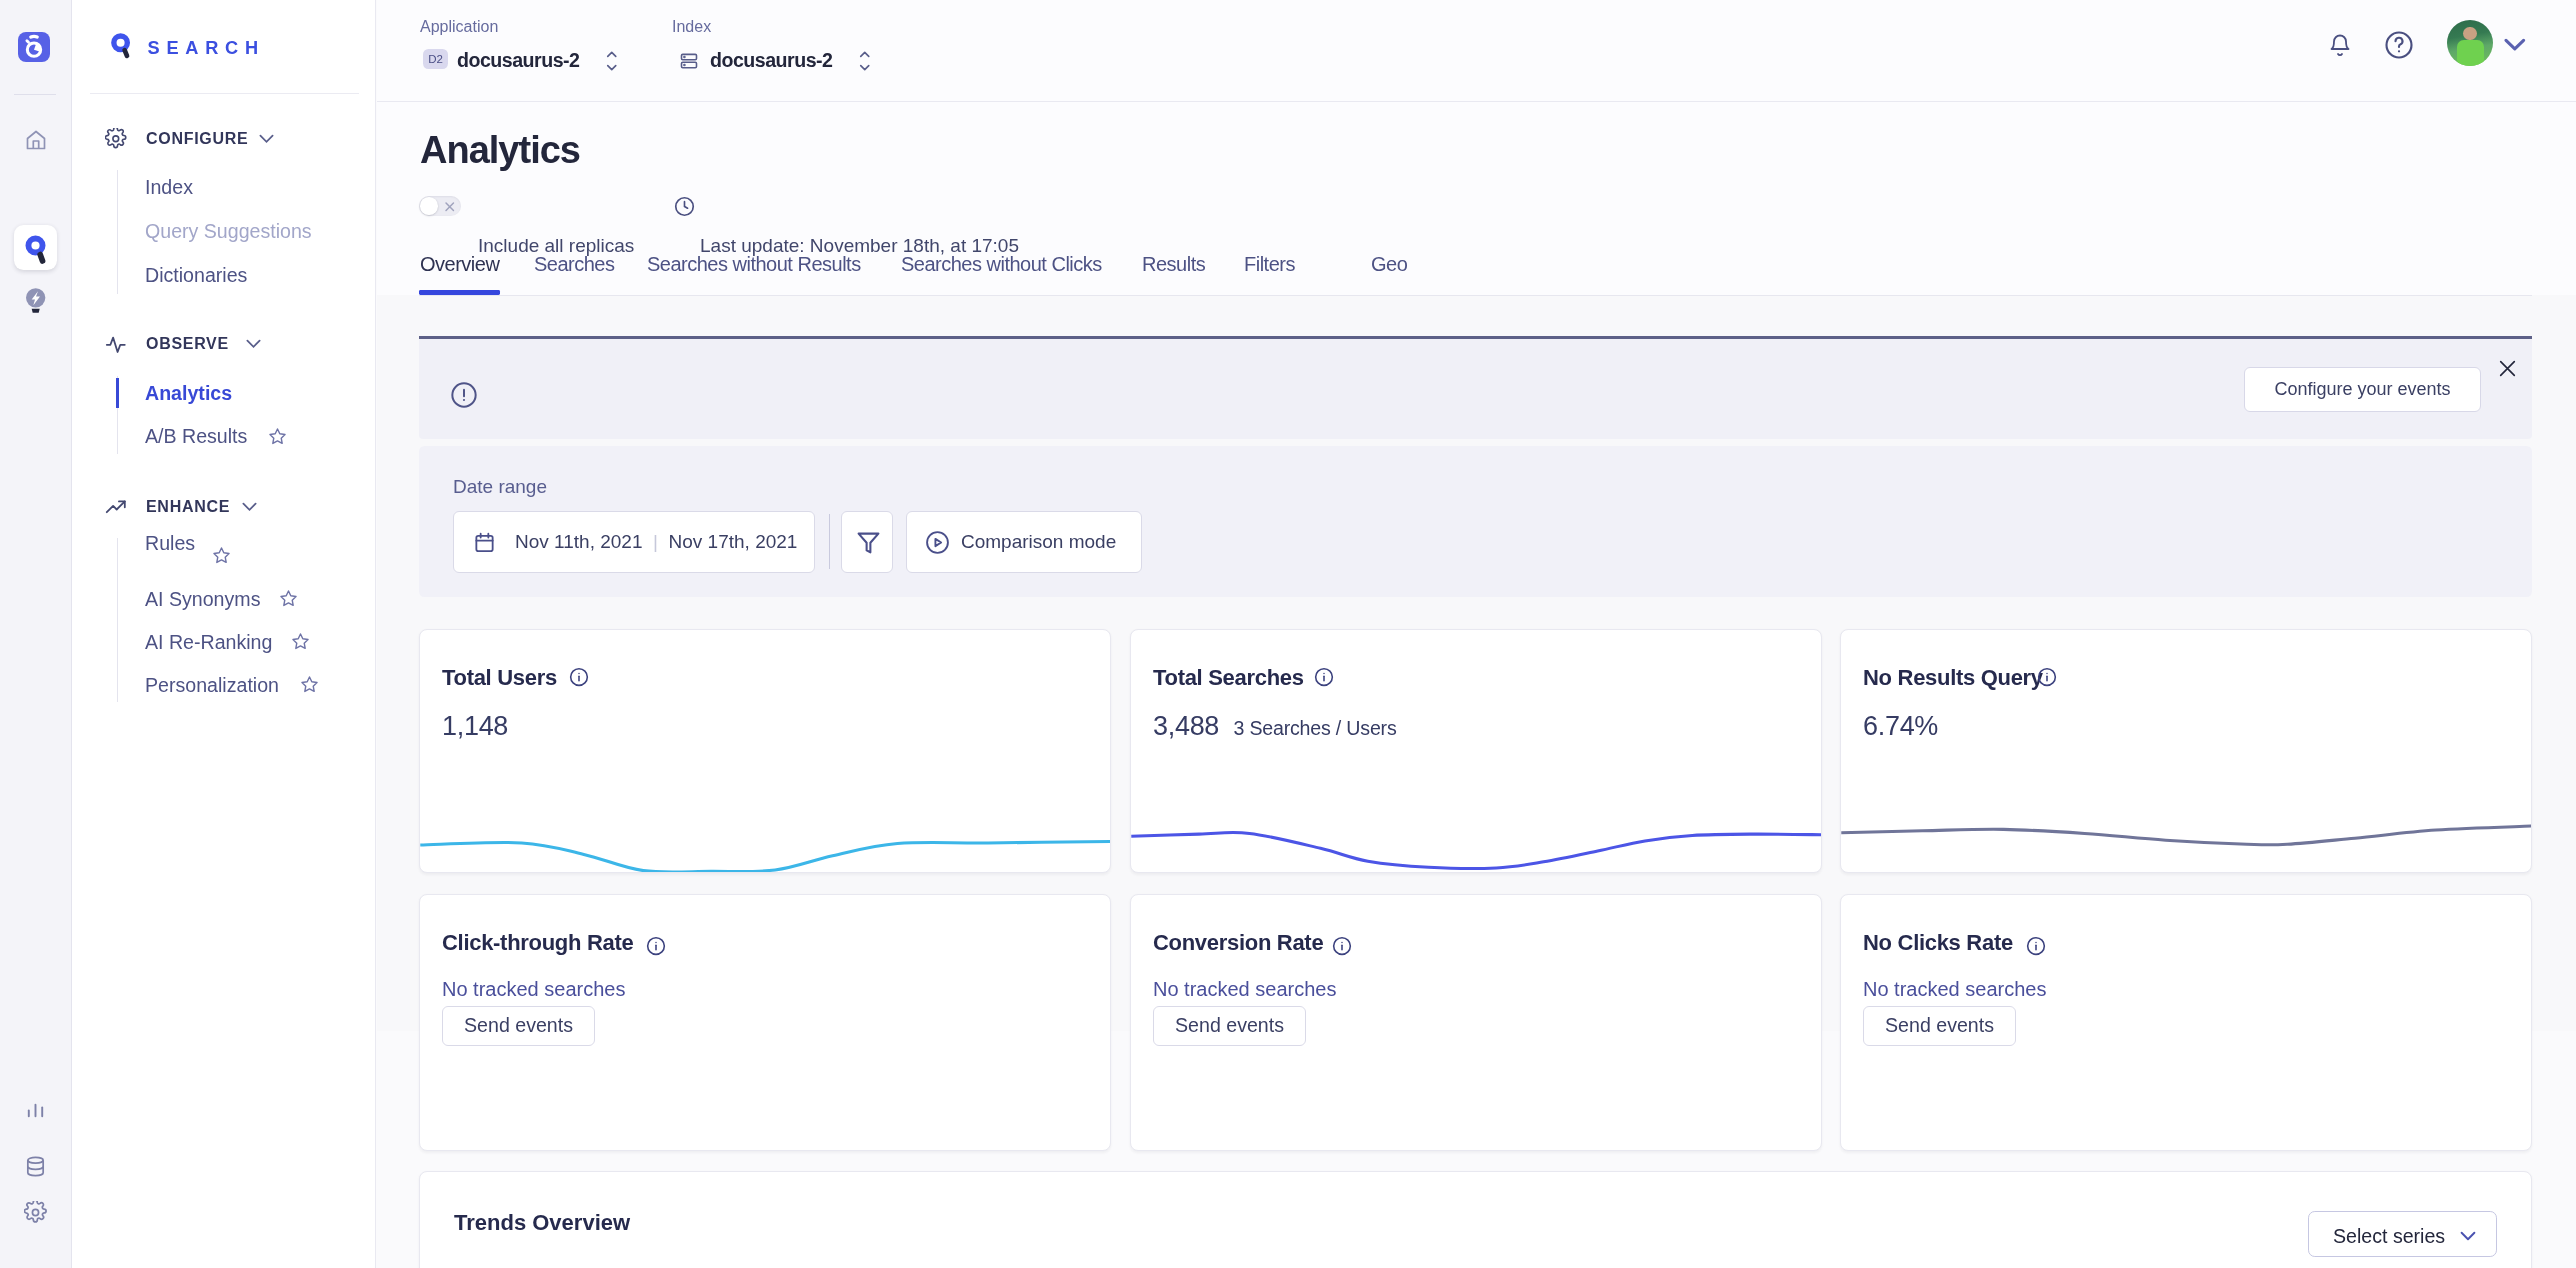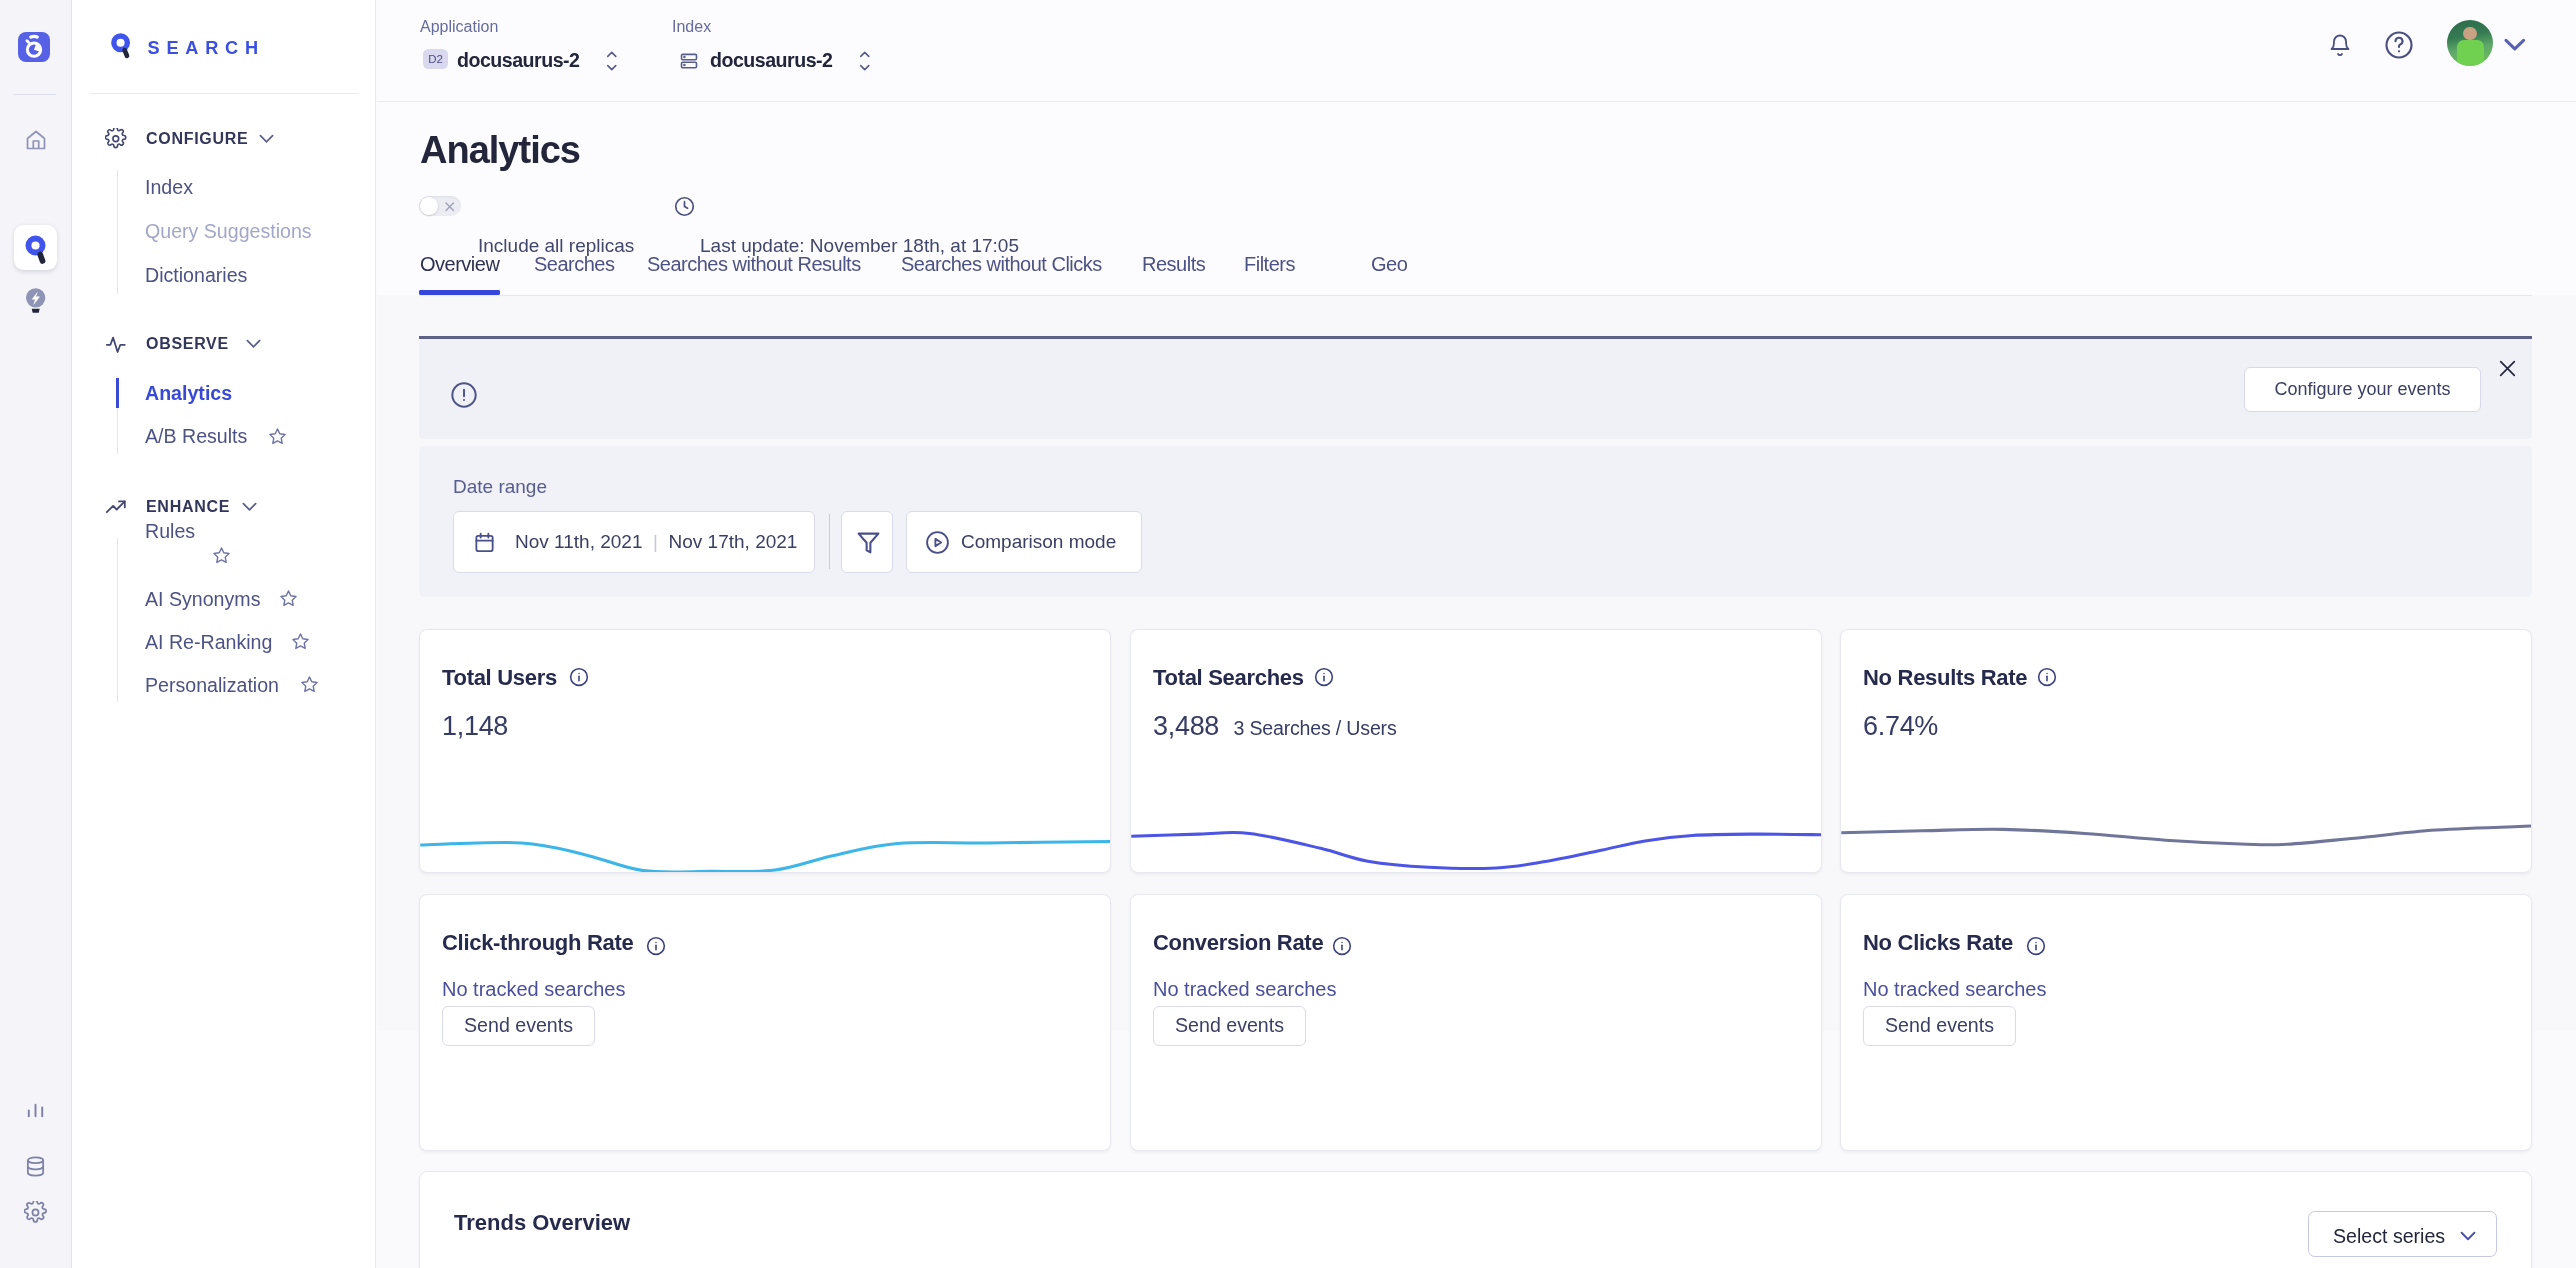--- a/index.html
+++ b/index.html
@@ -164,21 +164,21 @@
 
   <svg class="secic" style="top:496px" width="21.6" height="21.6" viewBox="0 0 24 24" fill="none" stroke="#434870" stroke-width="2" stroke-linecap="round" stroke-linejoin="round">
       <path d="M2 18 L9 11 L13 15 L22 6"></path>
       <path d="M15.5 6 H22 V12.5"></path>
     </svg>
   <div class="navhead" style="top:498px">ENHANCE</div>
   <svg class="chev" style="top:502px;left:170px" width="15" height="9.5" viewBox="0 0 22 14" fill="none" stroke="#585d8a" stroke-width="2.6" stroke-linecap="round">
       <path d="M2 2.5 L11 11.5 L20 2.5"></path>
     </svg>
   <div class="vrule" style="top:538px;height:164px"></div>
-  <div class="navitem" style="top:520px">Rules</div>
+  <div class="navitem" style="top:532px">Rules</div>
   <svg class="star" style="top:546px;left:140px" width="19" height="19" viewBox="0 0 24 24" fill="none" stroke="#6e73a6" stroke-width="1.8" stroke-linejoin="round">
       <path d="M12 2.5 L14.9 8.6 L21.5 9.5 L16.7 14.1 L17.9 20.7 L12 17.5 L6.1 20.7 L7.3 14.1 L2.5 9.5 L9.1 8.6 Z"></path>
     </svg>
   <div class="navitem" style="top:588px">AI Synonyms</div>
   <svg class="star" style="top:589px;left:207px" width="19" height="19" viewBox="0 0 24 24" fill="none" stroke="#6e73a6" stroke-width="1.8" stroke-linejoin="round">
       <path d="M12 2.5 L14.9 8.6 L21.5 9.5 L16.7 14.1 L17.9 20.7 L12 17.5 L6.1 20.7 L7.3 14.1 L2.5 9.5 L9.1 8.6 Z"></path>
     </svg>
   <div class="navitem" style="top:631px">AI Re-Ranking</div>
   <svg class="star" style="top:632px;left:219px" width="19" height="19" viewBox="0 0 24 24" fill="none" stroke="#6e73a6" stroke-width="1.8" stroke-linejoin="round">
       <path d="M12 2.5 L14.9 8.6 L21.5 9.5 L16.7 14.1 L17.9 20.7 L12 17.5 L6.1 20.7 L7.3 14.1 L2.5 9.5 L9.1 8.6 Z"></path>
@@ -312,21 +312,21 @@
         <circle cx="12" cy="12" r="10"></circle>
         <path d="M12 11 V16.5"></path>
         <circle cx="12" cy="7.8" r="0.9" fill="#3d437f" stroke="none"></circle>
       </svg>
     <div class="cnum">3,488&nbsp;&nbsp;<span class="csub">3 Searches / Users</span></div>
     <svg class="spark" viewBox="0 0 1023 361" fill="none">
         <path d="M0,305 C17,304.5 71,302.7 100,302 C129,301.3 145,297.5 175,301 C205,304.5 251,316.2 280,323 C309,329.8 323,337.3 350,342 C377,346.7 408,349.3 440,351 C472,352.7 512,353.3 540,352 C568,350.7 585,347.2 610,343 C635,338.8 665,332.2 690,327 C715,321.8 737,315.8 760,312 C783,308.2 803,305.7 830,304 C857,302.3 888,302.2 920,302 C952,301.8 1006,302.8 1023,303" stroke="#4c55e6" stroke-width="4.5"></path>
       </svg>
   </div>
   <div class="card r1 cC">
-    <div class="ctitle">No Results Rate</div>
+    <div class="ctitle">No Results Query</div>
     <svg class="info" style="left:196px;top:37px" width="20" height="20" viewBox="0 0 24 24" fill="none" stroke="#3d437f" stroke-width="1.9" stroke-linecap="round">
         <circle cx="12" cy="12" r="10"></circle>
         <path d="M12 11 V16.5"></path>
         <circle cx="12" cy="7.8" r="0.9" fill="#3d437f" stroke="none"></circle>
       </svg>
     <div class="cnum">6.74%</div>
     <svg class="spark" viewBox="0 0 1023 361" fill="none">
         <path d="M0,300 C20,299.5 80,297.8 120,297 C160,296.2 200,294.3 240,295 C280,295.7 320,298.3 360,301 C400,303.7 440,308.3 480,311 C520,313.7 570,316.0 600,317 C630,318.0 633,318.5 660,317 C687,315.5 723,311.5 760,308 C797,304.5 836,299.0 880,296 C924,293.0 999,291.0 1023,290" stroke="#707599" stroke-width="4.5"></path>
       </svg>
   </div>

